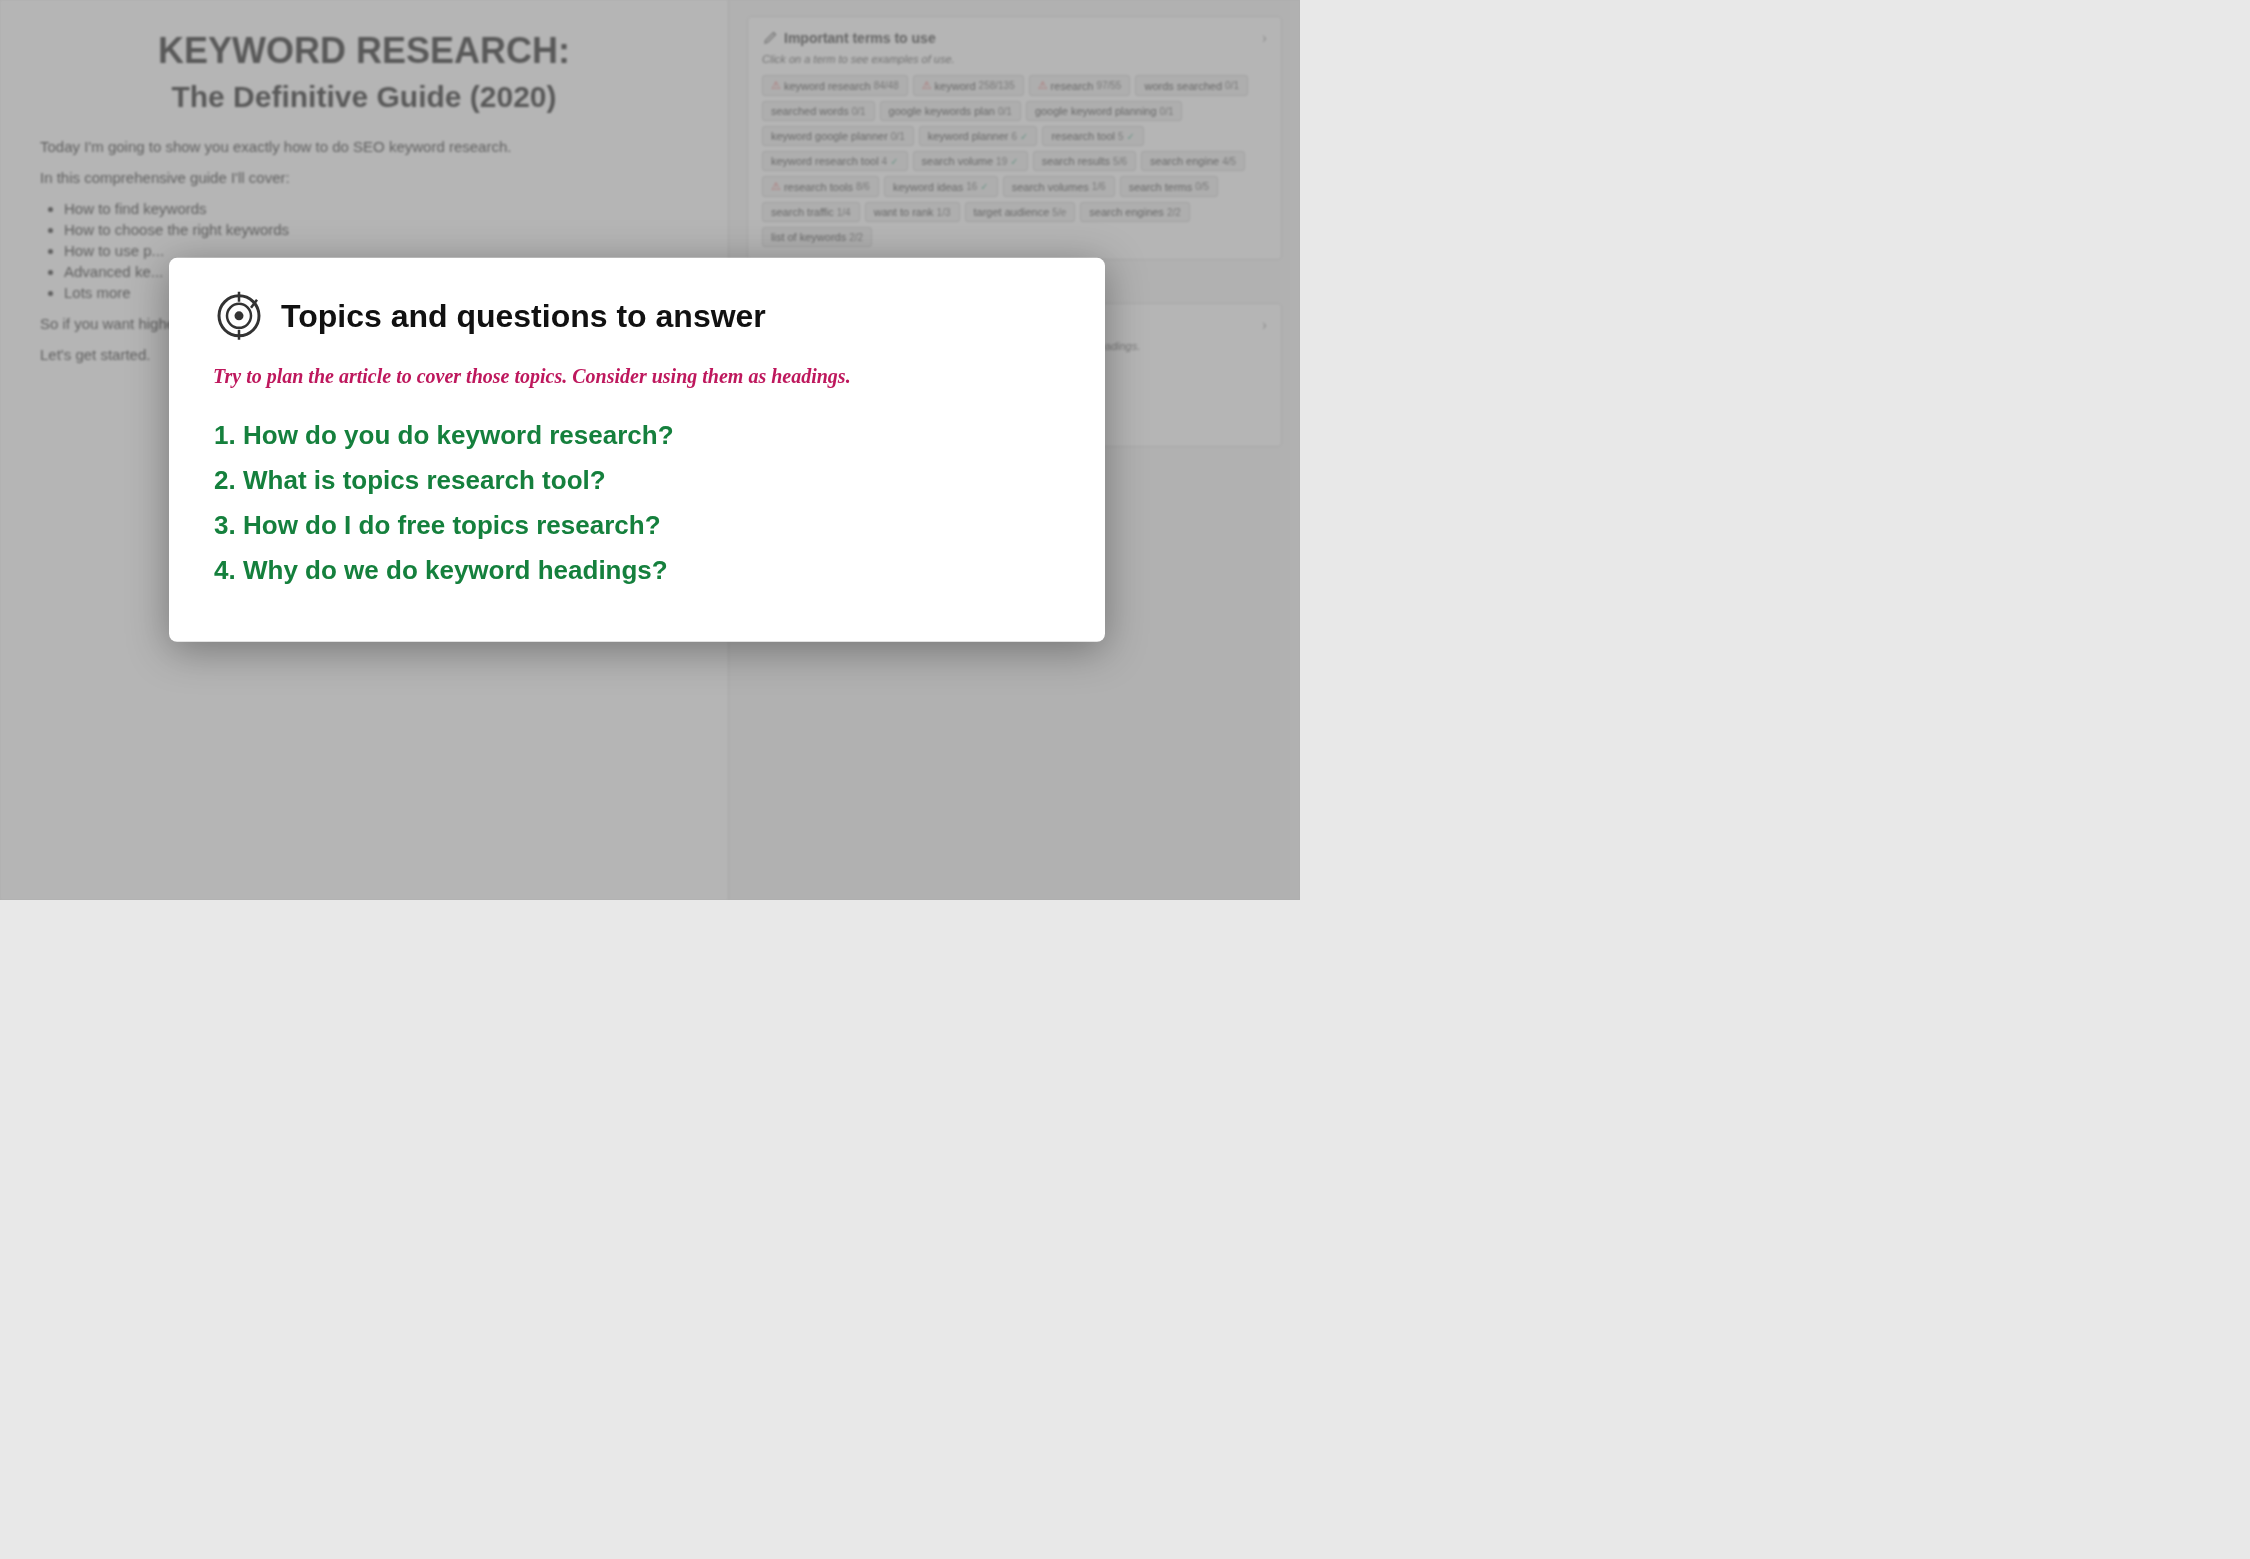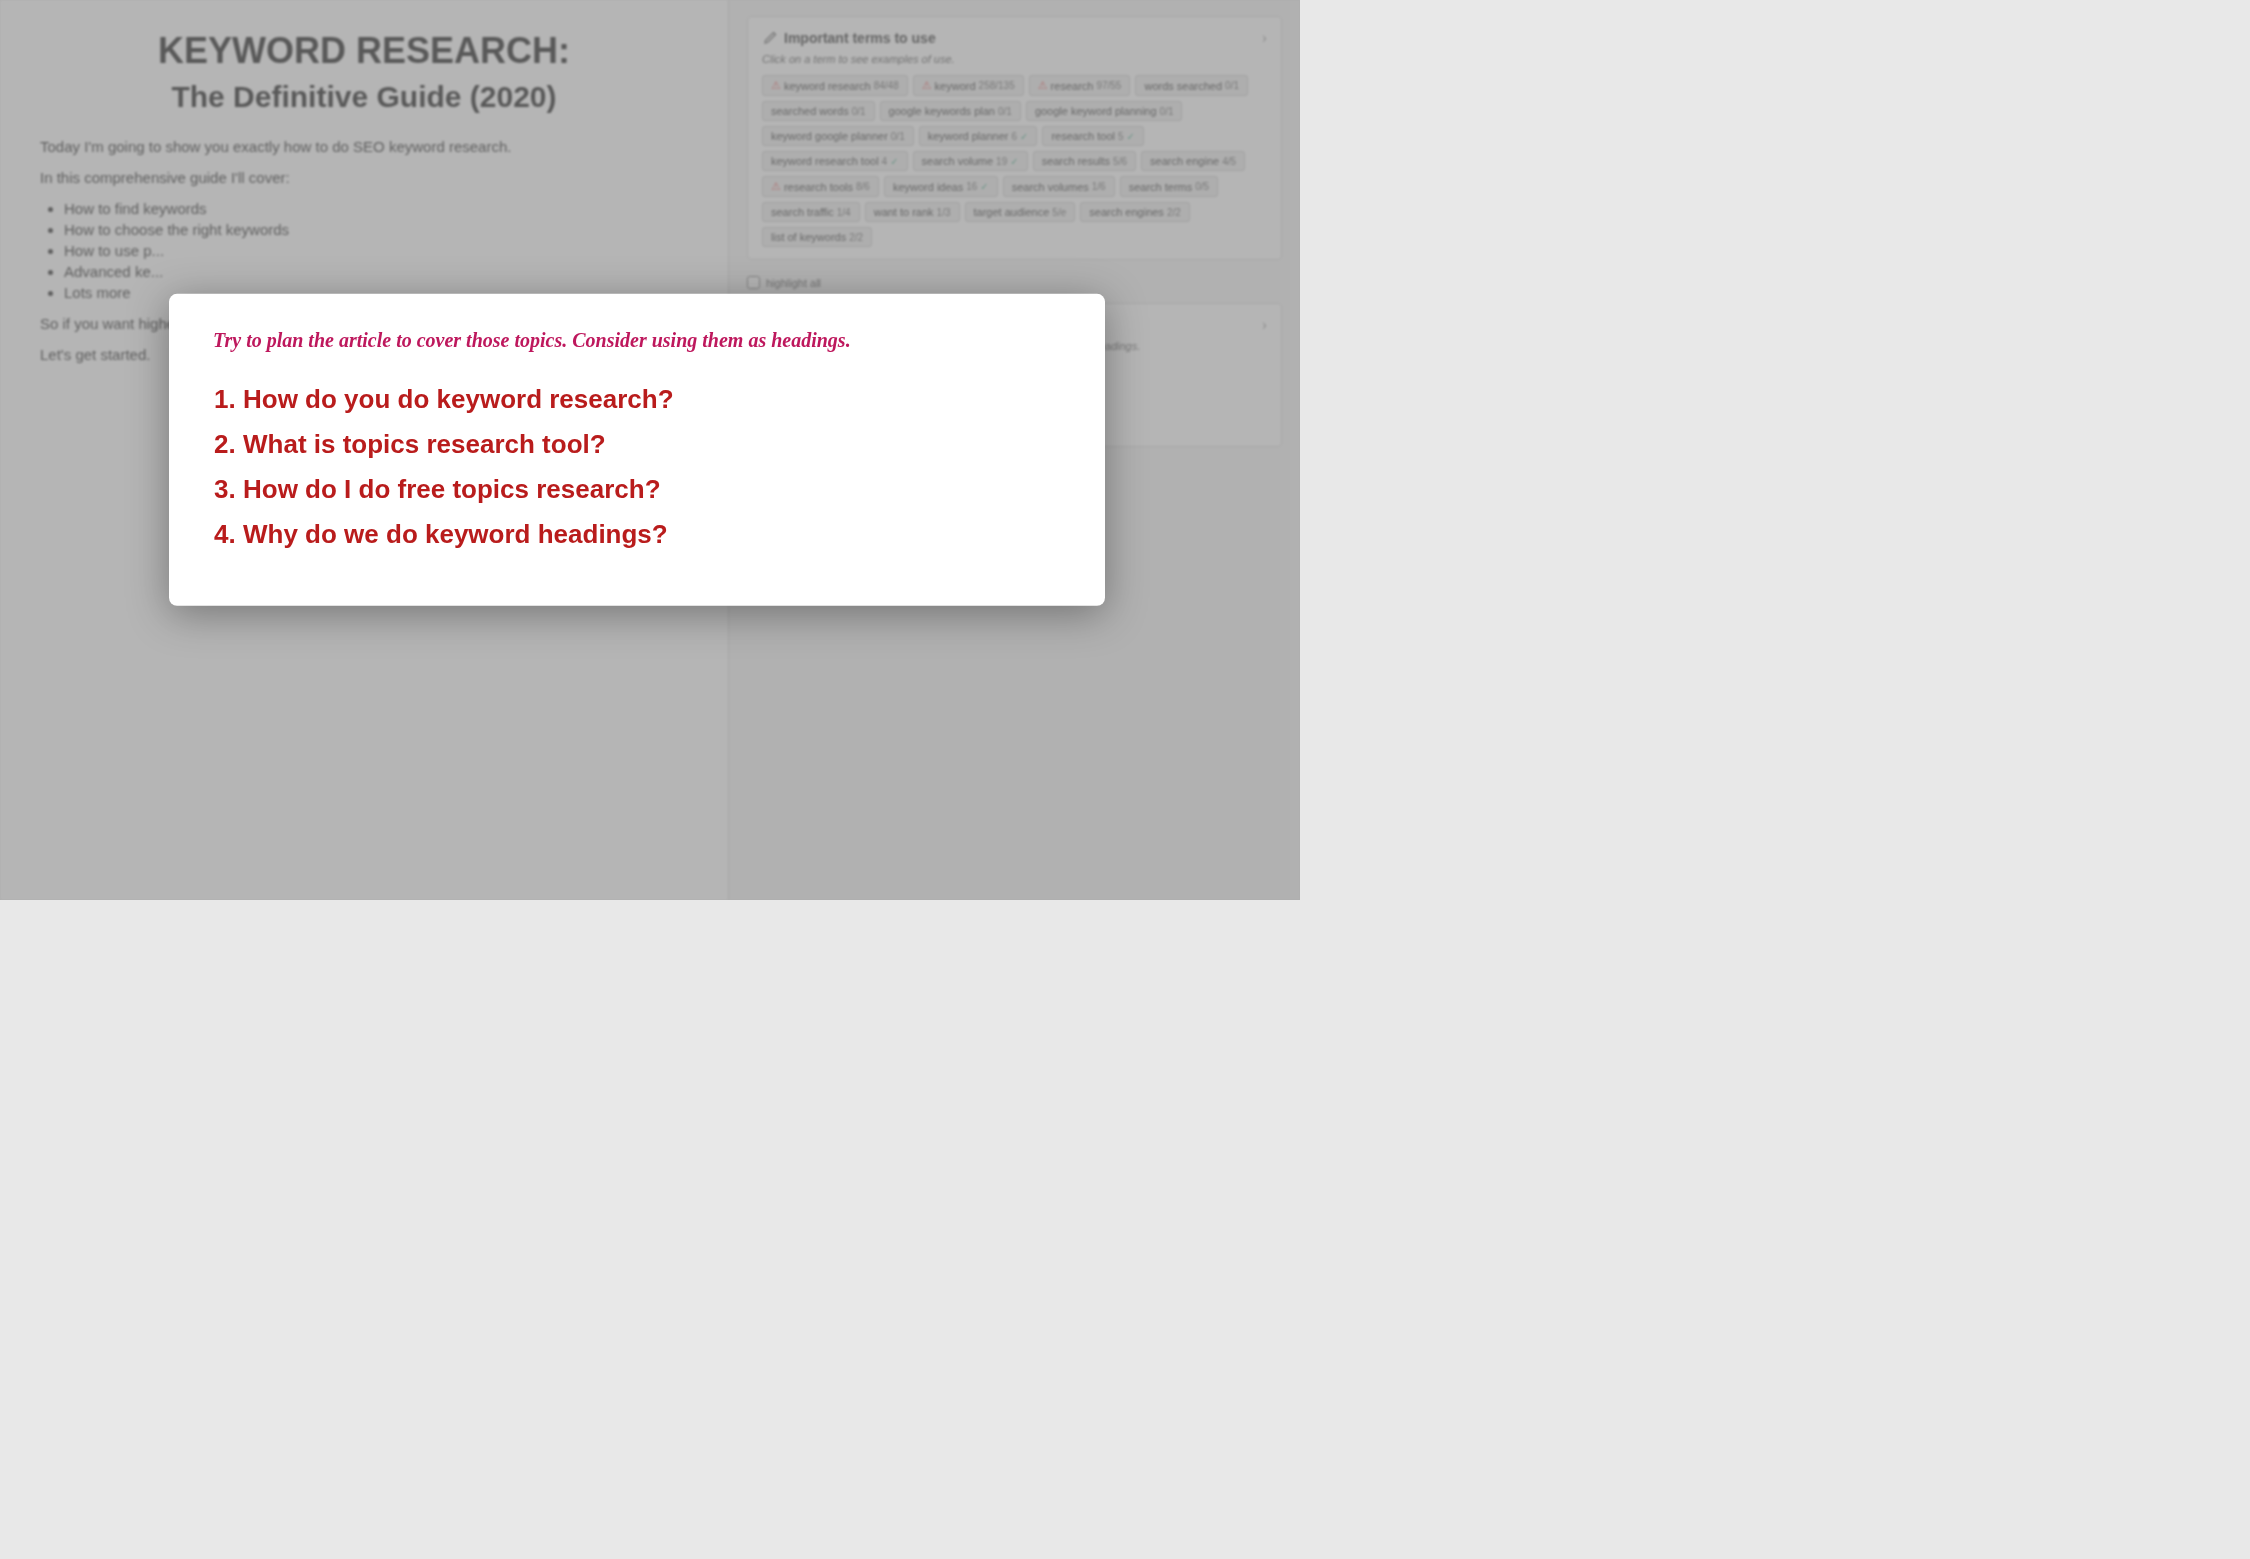--- a/index.html
+++ b/index.html
@@ -249,21 +249,21 @@
 
     .modal-list {
       list-style: decimal;
       padding-left: 30px;
     }
 
     .modal-list li {
       font-family: Arial, sans-serif;
       font-size: 26px;
       font-weight: 600;
-      color: #b91c1c;
+      color: #15803d;
       margin-bottom: 10px;
       line-height: 1.35;
     }
 
     
     .pencil-icon {
       display: inline-block;
       width: 16px;
       height: 16px;
     }
@@ -441,20 +441,32 @@
           <li>How do I do free keyword research?</li>
           <li>Why do we do keyword research?</li>
         </ol>
     </div>
   </div>
 </div>
 
 <div class="overlay"></div>
 
 <div class="modal">
+  <div class="modal-header">
+    <svg class="modal-icon" viewBox="0 0 52 52" fill="none" xmlns="http://www.w3.org/2000/svg">
+      <circle cx="26" cy="26" r="20" stroke="#333" stroke-width="3" fill="none"></circle>
+      <circle cx="26" cy="26" r="12" stroke="#333" stroke-width="2.5" fill="none"></circle>
+      <circle cx="26" cy="26" r="4.5" fill="#333"></circle>
+      <line x1="26" y1="2" x2="26" y2="12" stroke="#333" stroke-width="2.5"></line>
+      <line x1="26" y1="40" x2="26" y2="50" stroke="#333" stroke-width="2.5"></line>
+
+      <path d="M38 18 L44 10" stroke="#333" stroke-width="2.5"></path>
+    </svg>
+    <h2 class="modal-title">Topics and questions to answer</h2>
+  </div>
   <p class="modal-subtitle">Try to plan the article to cover those topics. Consider using them as headings.</p>
   <ol class="modal-list" id="modal-topics-list">
   <li>How do you do keyword research?</li>
       <li>What is topics research tool?</li>
       <li>How do I do free topics research?</li>
       <li>Why do we do keyword headings?</li>
     </ol>
 </div>
 
 </body></html>

